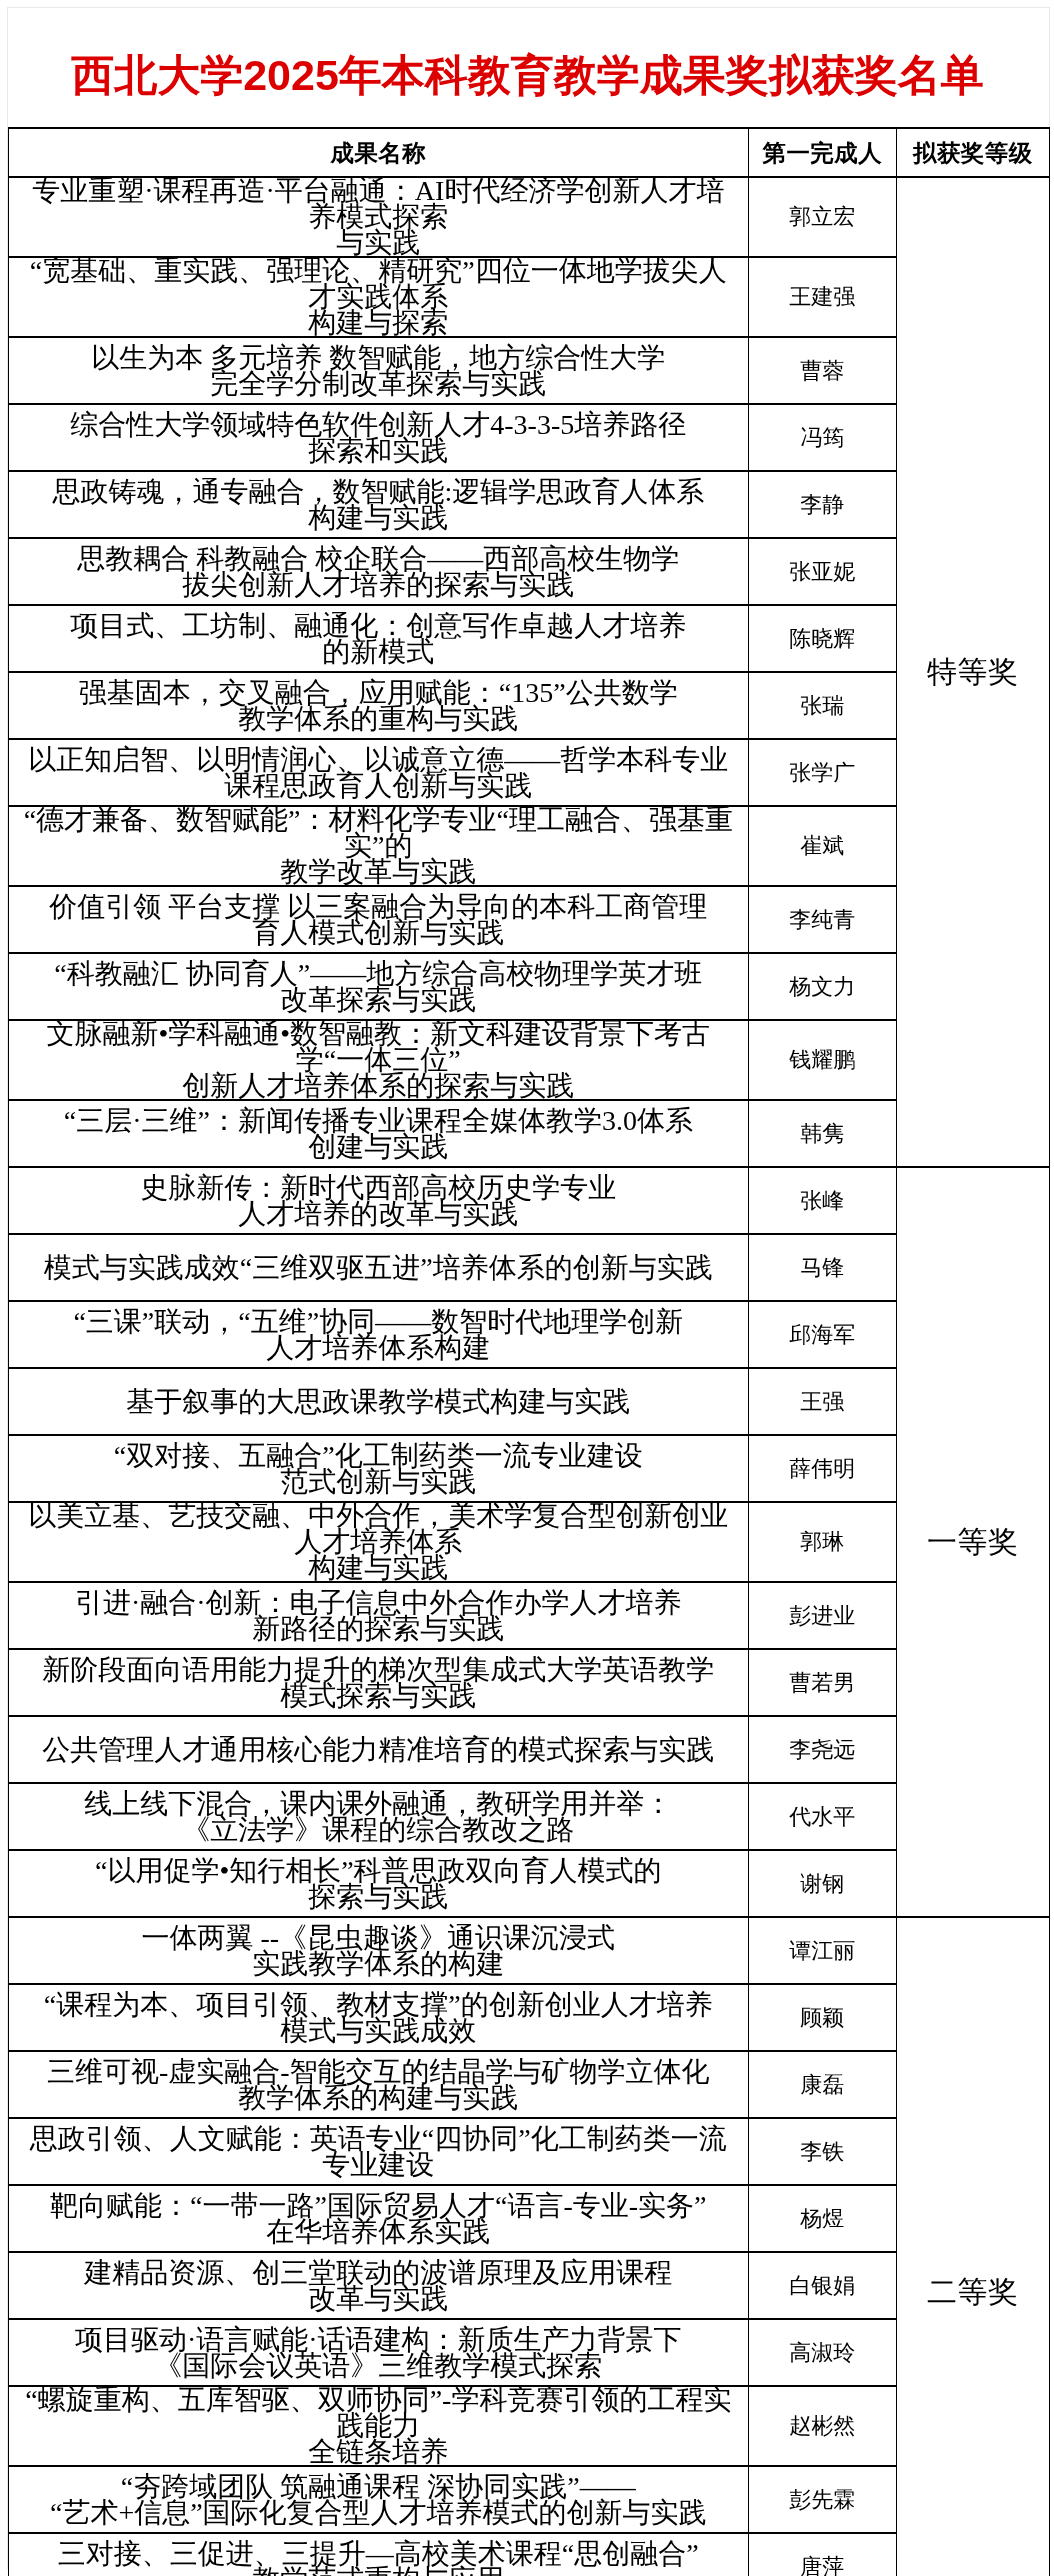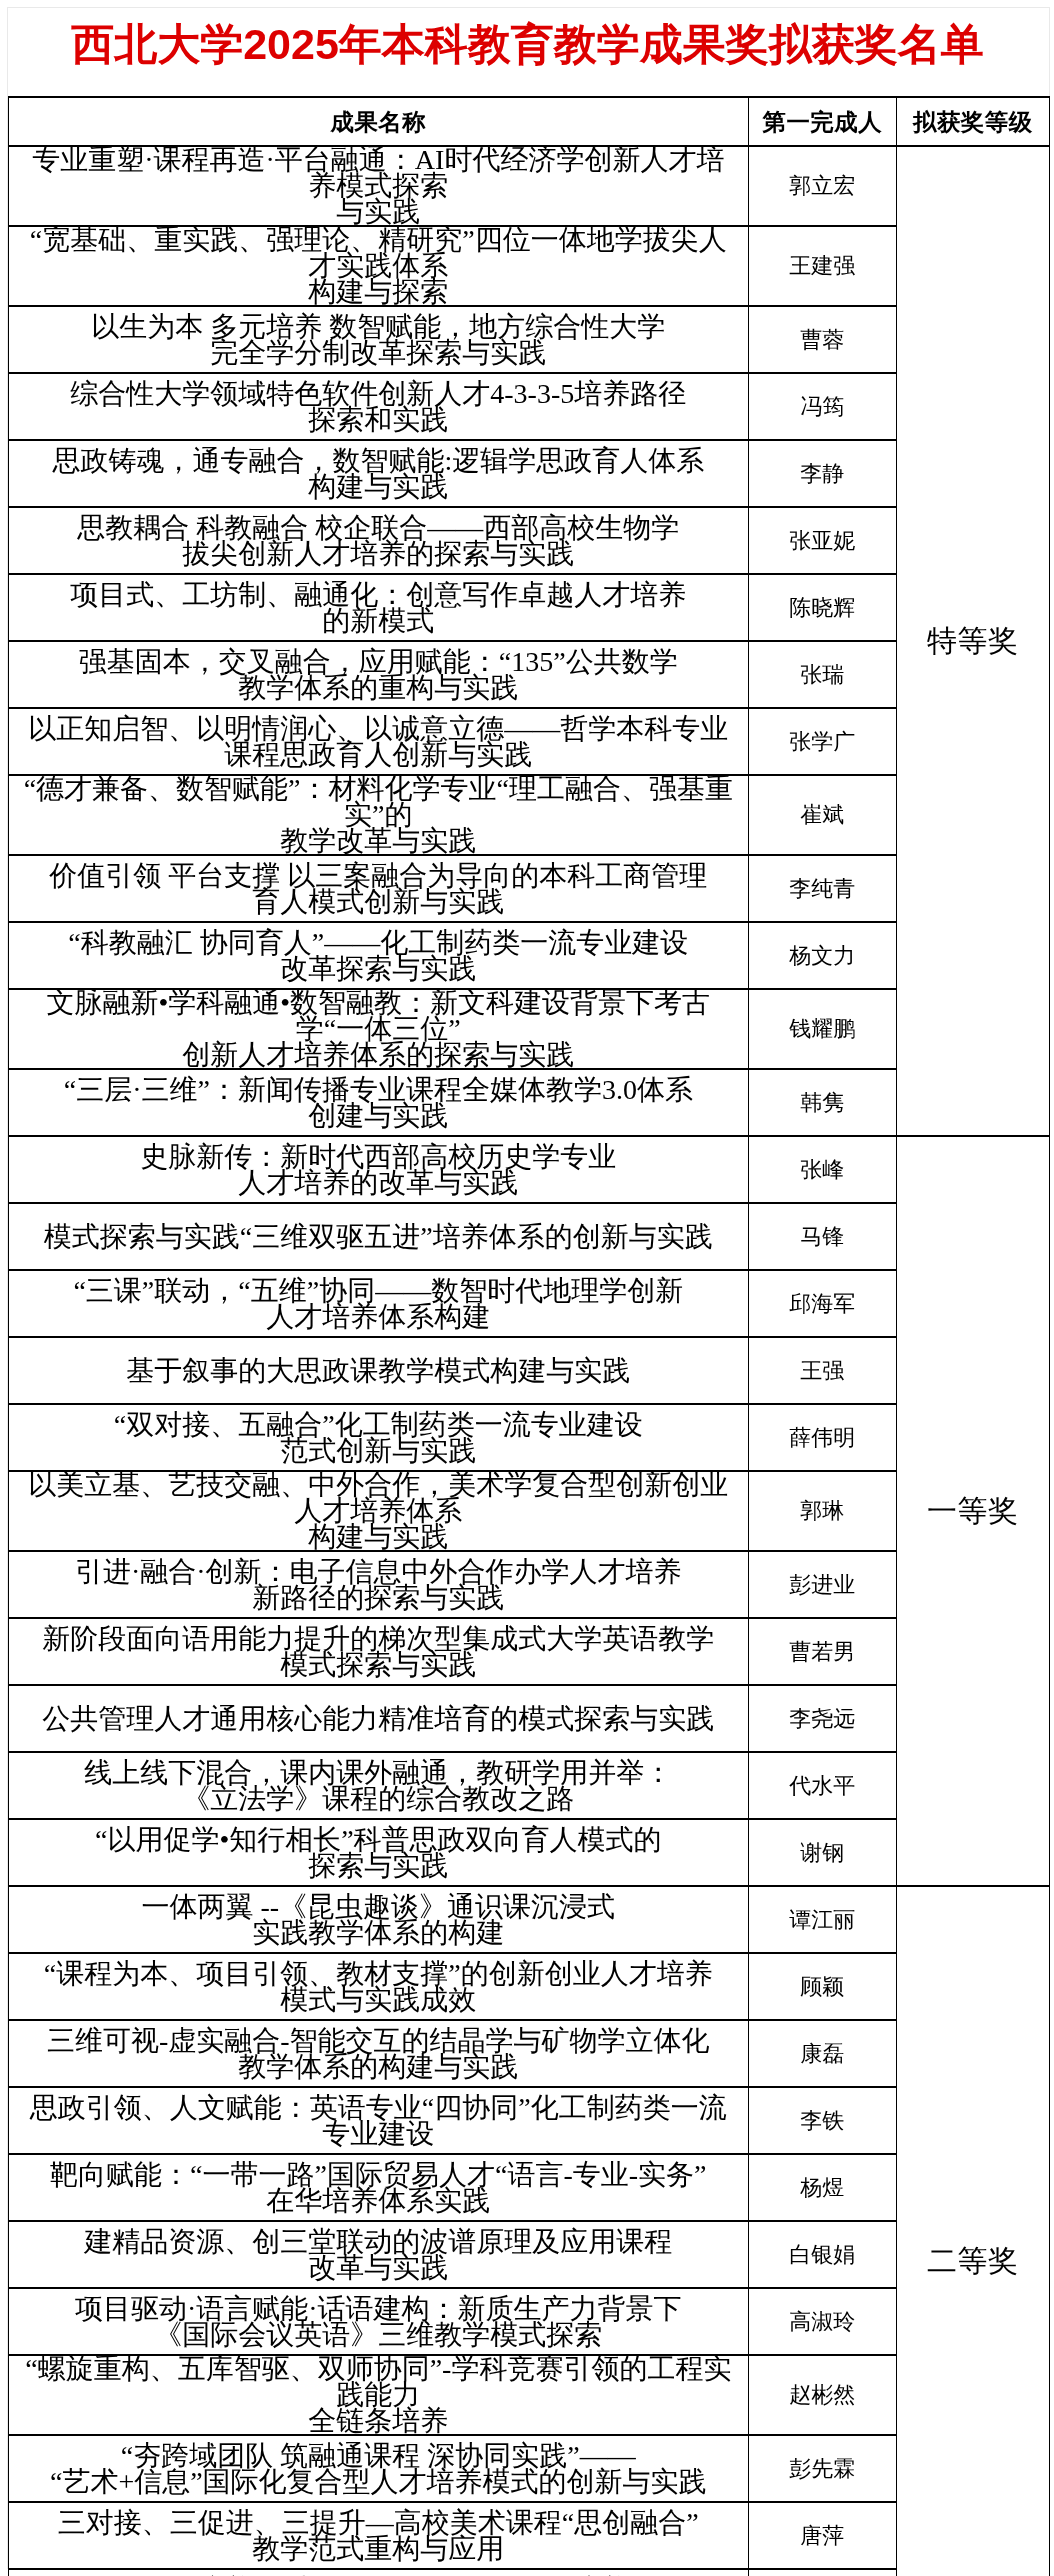--- a/index.html
+++ b/index.html
@@ -22,21 +22,21 @@
     top: 7.3px;
     width: 1041px;
     height: 2561px;
     border-top: 1px solid #e9e9e9;
     border-left: 1px solid #e9e9e9;
     border-right: 1px solid #e9e9e9;
     pointer-events: none;
   }
   .page-title {
     position: relative;
-    padding-top: 21px;
+    padding-top: 52px;
     height: 47px;
     text-align: center;
     font-family: "Liberation Sans", sans-serif;
     font-weight: 700;
     font-size: 43px;
     line-height: 47px;
     color: #dd0000;
     white-space: nowrap;
   }
   table.awards {
@@ -154,42 +154,42 @@
         <td class="c-name">“德才兼备、数智赋能”：材料化学专业“理工融合、强基重实”的
 教学改革与实践</td>
         <td class="c-person">崔斌</td>
       </tr>
       <tr class="data-row">
         <td class="c-name">价值引领 平台支撑 以三案融合为导向的本科工商管理
 育人模式创新与实践</td>
         <td class="c-person">李纯青</td>
       </tr>
       <tr class="data-row">
-        <td class="c-name">“科教融汇 协同育人”——化工制药类一流专业建设
+        <td class="c-name">“科教融汇 协同育人”——地方综合高校物理学英才班
 改革探索与实践</td>
         <td class="c-person">杨文力</td>
       </tr>
       <tr class="data-row">
         <td class="c-name">文脉融新•学科融通•数智融教：新文科建设背景下考古学“一体三位”
 创新人才培养体系的探索与实践</td>
         <td class="c-person">钱耀鹏</td>
       </tr>
       <tr class="data-row">
         <td class="c-name">“三层·三维”：新闻传播专业课程全媒体教学3.0体系
 创建与实践</td>
         <td class="c-person">韩隽</td>
       </tr>
       <tr class="data-row">
         <td class="c-name">史脉新传：新时代西部高校历史学专业
 人才培养的改革与实践</td>
         <td class="c-person">张峰</td>
         <td class="c-award" rowspan="11">一等奖</td>
       </tr>
       <tr class="data-row">
-        <td class="c-name">模式探索与实践“三维双驱五进”培养体系的创新与实践</td>
+        <td class="c-name">模式与实践成效“三维双驱五进”培养体系的创新与实践</td>
         <td class="c-person">马锋</td>
       </tr>
       <tr class="data-row">
         <td class="c-name">“三课”联动，“五维”协同——数智时代地理学创新
 人才培养体系构建</td>
         <td class="c-person">邱海军</td>
       </tr>
       <tr class="data-row">
         <td class="c-name">基于叙事的大思政课教学模式构建与实践</td>
         <td class="c-person">王强</td>

